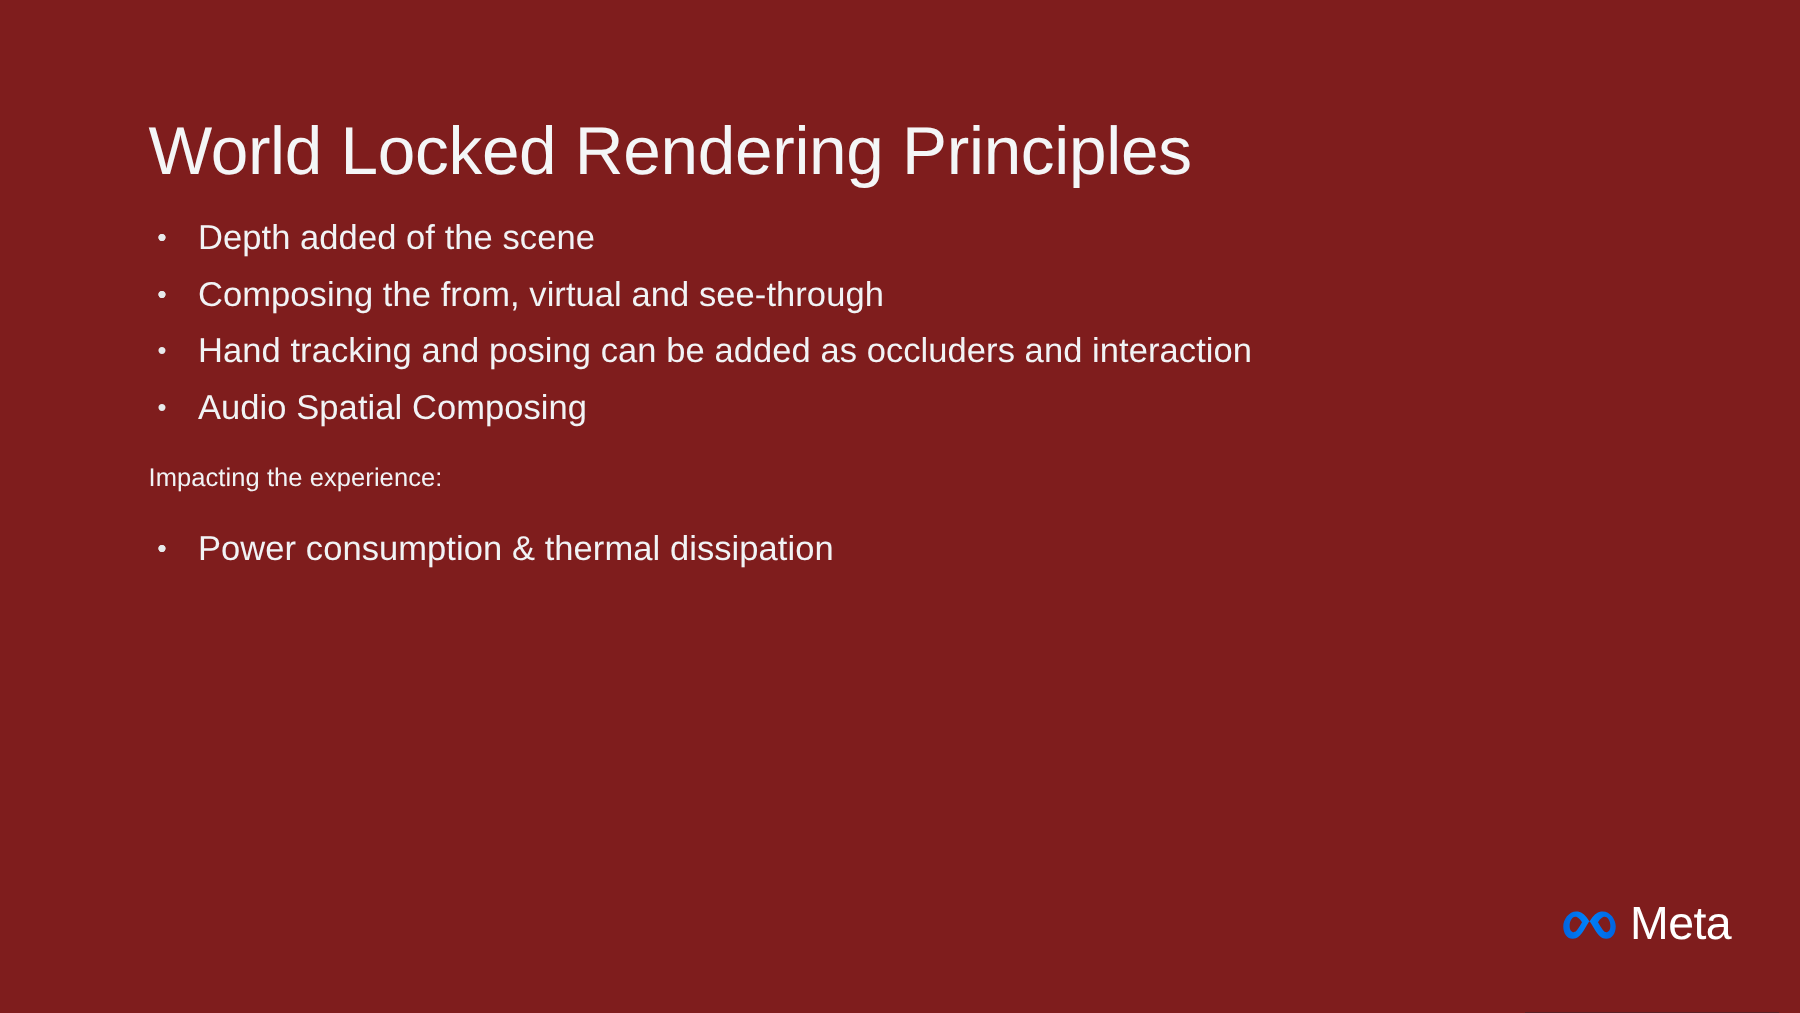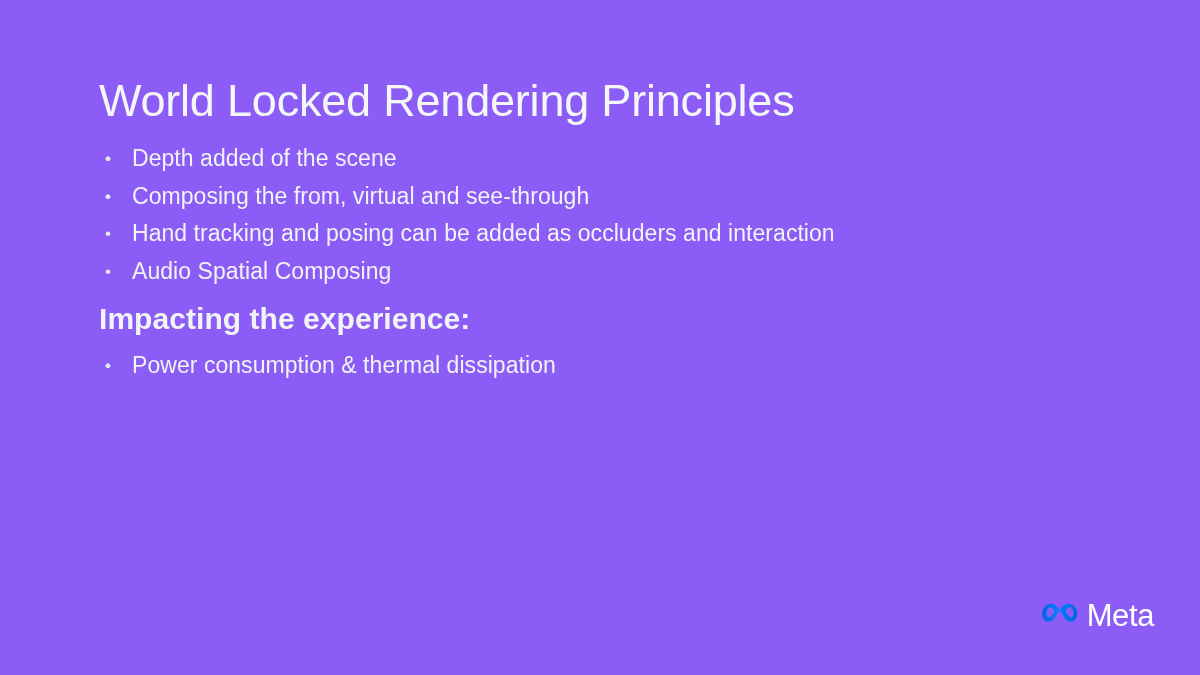--- a/index.html
+++ b/index.html
@@ -12,21 +12,21 @@
     overflow: hidden;
     background: #1d2a34;
     font-family: "Liberation Sans", sans-serif;
     -webkit-font-smoothing: antialiased;
   }
 
   .slide {
     position: relative;
     width: 1200px;
     height: 675px;
-    background: #8b5cf6;
+    background: #7f1d1d;
     box-sizing: border-box;
   }
 
   .slide-title {
     position: absolute;
     left: 99px;
     top: 46px;
     font-size: 45px;
     font-weight: 400;
     letter-spacing: -0.2px;
@@ -64,36 +64,36 @@
     left: 4px;
     top: 0;
     width: 10px;
     text-align: center;
     font-size: 17px;
     line-height: 37.7px;
     color: #e7eaec;
   }
 
   .section-lead {
-    font-size: 30px;
-    font-weight: 700;
+    font-size: 17px;
+    font-weight: 400;
     color: #f1f3f5;
     line-height: 37.7px;
     letter-spacing: 0.05px;
     margin-top: 9px;
     margin-bottom: 9px;
     white-space: nowrap;
   }
 
   .brand-logo {
     position: absolute;
     right: 46px;
     bottom: 44px;
     display: flex;
-    align-items: flex-start;
+    align-items: flex-end;
     gap: 7px;
   }
   .brand-mark {
     display: block;
     width: 40px;
     height: 27px;
   }
   .brand-word {
     font-size: 31px;
     font-weight: 400;

